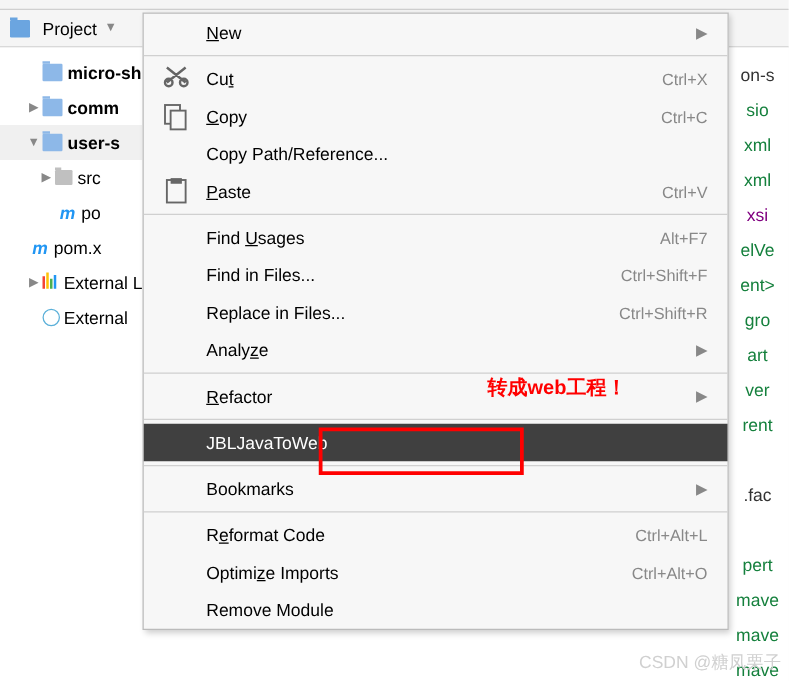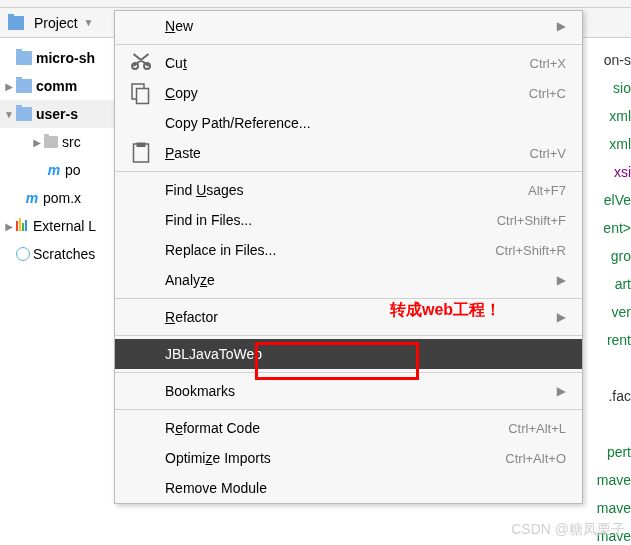--- a/index.html
+++ b/index.html
@@ -2,37 +2,37 @@
 <html><head>
   <meta charset="utf-8">
   <style>
     * { margin: 0; padding: 0; box-sizing: border-box; font-family: "Segoe UI", Arial, sans-serif; }
     body { width: 631px; height: 545px; background: #fff; position: relative; overflow: hidden; font-size: 14px; color: #000; }
     .top-bar { height: 8px; background: #f5f5f5; border-bottom: 1px solid #d0d0d0; }
     .toolbar { height: 30px; background: #f5f5f5; border-bottom: 1px solid #d0d0d0; display: flex; align-items: center; padding: 0 8px; gap: 6px; }
     .toolbar-dropdown { color: #888; font-size: 10px; }
     .main { display: flex; height: 507px; }
     .sidebar { width: 114px; background: #fff; border-right: 0; padding-top: 6px; overflow: hidden; }
-    .tree-item { display: flex; align-items: center; height: 28px; white-space: nowrap; overflow: hidden; padding-left: 2px; }
+    .tree-item { display: flex; align-items: center; height: 28px; white-space: nowrap; overflow: hidden; padding-left: 20px; }
     .tree-arrow { width: 14px; display: inline-flex; justify-content: center; color: #888; font-size: 10px; }
     .folder-icon { width: 16px; height: 14px; background: #8db8e8; display: inline-block; margin-right: 4px; border-radius: 1px; position: relative; }
     .folder-icon::before { content: ""; position: absolute; top: -2px; left: 0; width: 6px; height: 2px; background: #8db8e8; }
     .folder-sm { width: 14px; height: 12px; background: #c0c0c0; }
     .folder-sm::before { background: #c0c0c0; width: 5px; }
     .folder-blue { background: #6ba5e0; }
     .folder-blue::before { background: #6ba5e0; }
     .m-icon { color: #2196f3; font-weight: bold; font-style: italic; font-size: 14px; width: 16px; display: inline-block; text-align: center; margin-right: 3px; }
     .lib-icon { display: inline-block; width: 14px; margin-right: 3px; }
     .lib-bar { display: inline-block; width: 2px; margin-right: 1px; }
     .scratch-icon { width: 14px; height: 14px; display: inline-block; margin-right: 3px; position: relative; }
     .scratch-icon::before { content: ""; width: 12px; height: 12px; border: 1.5px solid #5bb0d9; border-radius: 50%; position: absolute; top: 0; left: 0; }
     .bold { font-weight: bold; }
     .content { flex: 1; position: relative; background: #fff; }
     .code-bg { position: absolute; right: 0; top: 0; width: 50px; height: 100%; padding-top: 8px; font-family: Consolas, monospace; font-size: 14px; line-height: 28px; color: #333; }
-    .code-bg div { text-align: right; white-space: nowrap; }
+    .code-bg div { text-align: center; white-space: nowrap; }
     .kw-blue { color: #15803d; }
     .kw-purple { color: #800080; }
     .context-menu { position: absolute; left: 114px; top: 10px; width: 469px; background: #f7f7f7; border: 1px solid #bbb; box-shadow: 2px 2px 5px rgba(0,0,0,0.2); z-index: 20; }
     .menu-item { height: 30px; display: flex; align-items: center; padding: 0 16px 0 14px; cursor: default; position: relative; gap: 12px; }
     .menu-item.highlighted { background: #404040; color: #fff; }
     .menu-icon-slot { width: 24px; display: flex; align-items: center; justify-content: flex-start; }
     .menu-label { flex: 1; }
     .menu-shortcut { color: #888; font-size: 13px; }
     .menu-arrow { color: #888; font-size: 12px; }
     .menu-sep { height: 1px; background: #d0d0d0; margin: 3px 0; }
@@ -84,21 +84,21 @@
     <div class="tree-item">
       <span class="tree-arrow">▶</span>
       <span class="lib-icon">
         <span class="lib-bar" style="height:10px;background:#f44336;"></span><span class="lib-bar" style="height:13px;background:#ffc107;"></span><span class="lib-bar" style="height:8px;background:#4caf50;"></span><span class="lib-bar" style="height:11px;background:#2196f3;"></span>
       </span>
       <span>External L</span>
     </div>
     <div class="tree-item">
       <span class="tree-arrow"></span>
       <span class="scratch-icon"></span>
-      <span>Scratches</span>
+      <span>External</span>
     </div>
   </div>
 
   <div class="content">
     <div class="code-bg" id="code-bg">
         <div class="">on-s</div>
         <div class="kw-blue">sio</div>
         <div class="kw-blue">xml</div>
         <div class="kw-blue">xml</div>
         <div class="kw-purple">xsi</div>

